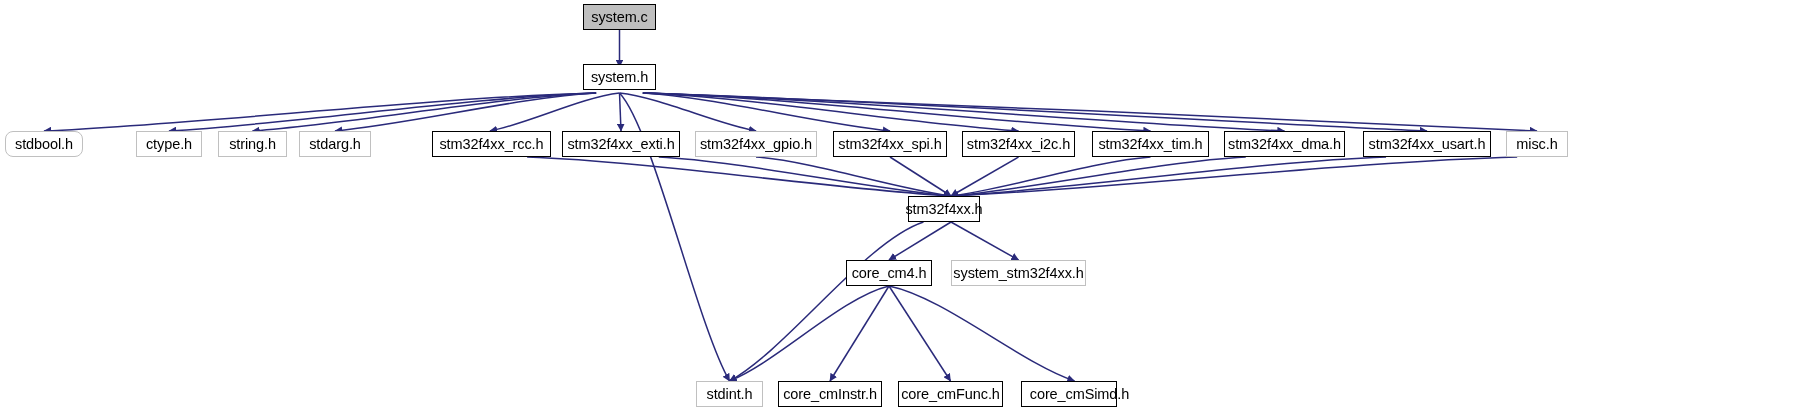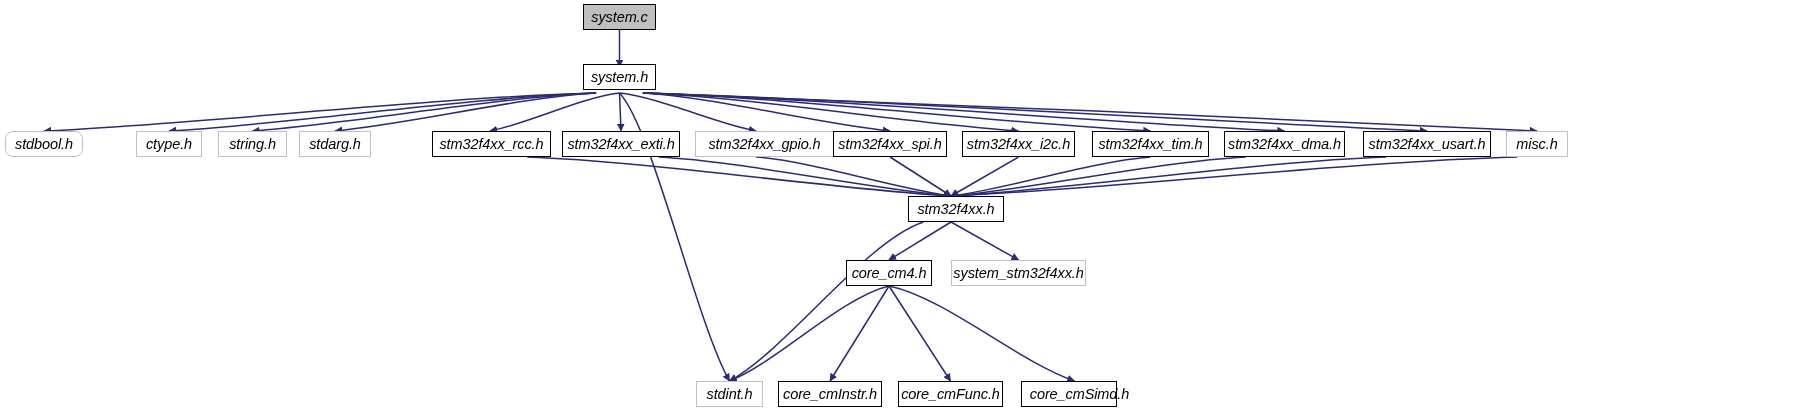--- a/index.html
+++ b/index.html
@@ -41,21 +41,20 @@
     border: 1px solid #000000;
   }
   .node.current {
     background: #bfbfbf;
     border: 1px solid #000000;
   }
   .node-label {
     display: block;
     line-height: 1;
     padding: 0 6px;
-    font-style: italic;
   }
 </style>
 </head>
 <body>
 
 <div id="graph">
   <svg id="edges" viewBox="0 0 1818 411" xmlns="http://www.w3.org/2000/svg">
       <defs>
         <marker id="ah" viewBox="0 0 10 10" refX="9.2" refY="5" markerWidth="5.2" markerHeight="5.2" orient="auto">
           <path d="M 0 0 L 10 5 L 0 10 z" fill="#2a2a7a"></path>
@@ -111,42 +110,42 @@
       </div>
       <div class="node" style="left: 299px; top: 131px; width: 72px; text-align: center;">
         <span class="node-label">stdarg.h</span>
       </div>
       <div class="node solid" style="left: 432px; top: 131px; width: 119px;">
         <span class="node-label">stm32f4xx_rcc.h</span>
       </div>
       <div class="node solid" style="left: 562px; top: 131px; width: 118px;">
         <span class="node-label">stm32f4xx_exti.h</span>
       </div>
-      <div class="node" style="left: 695px; top: 131px; width: 139px;">
+      <div class="node" style="left: 695px; top: 131px; width: 122px;">
         <span class="node-label">stm32f4xx_gpio.h</span>
       </div>
       <div class="node solid" style="left: 833px; top: 131px; width: 114px;">
         <span class="node-label">stm32f4xx_spi.h</span>
       </div>
       <div class="node solid" style="left: 962px; top: 131px; width: 113px;">
         <span class="node-label">stm32f4xx_i2c.h</span>
       </div>
       <div class="node solid" style="left: 1092px; top: 131px; width: 117px;">
         <span class="node-label">stm32f4xx_tim.h</span>
       </div>
       <div class="node solid" style="left: 1224px; top: 131px; width: 121px;">
         <span class="node-label">stm32f4xx_dma.h</span>
       </div>
       <div class="node solid" style="left: 1363px; top: 131px; width: 128px;">
         <span class="node-label">stm32f4xx_usart.h</span>
       </div>
       <div class="node" style="left: 1506px; top: 131px; width: 62px;">
         <span class="node-label">misc.h</span>
       </div>
-      <div class="node solid" style="left: 908px; top: 196px; width: 96px;">
+      <div class="node solid" style="left: 908px; top: 196px; width: 72px;">
         <span class="node-label">stm32f4xx.h</span>
       </div>
       <div class="node solid" style="left: 846px; top: 260px; width: 86px;">
         <span class="node-label">core_cm4.h</span>
       </div>
       <div class="node" style="left: 951px; top: 260px; width: 135px;">
         <span class="node-label">system_stm32f4xx.h</span>
       </div>
       <div class="node" style="left: 696px; top: 381px; width: 67px;">
         <span class="node-label">stdint.h</span>

